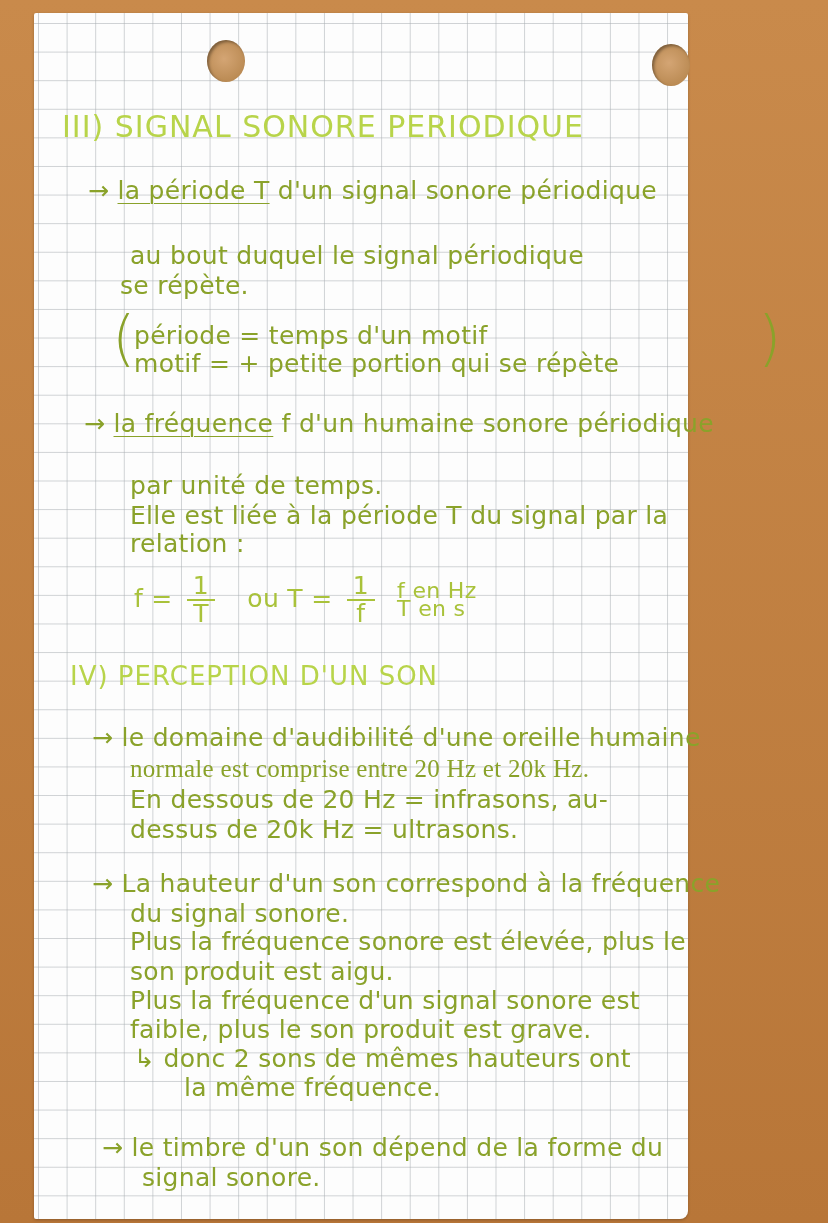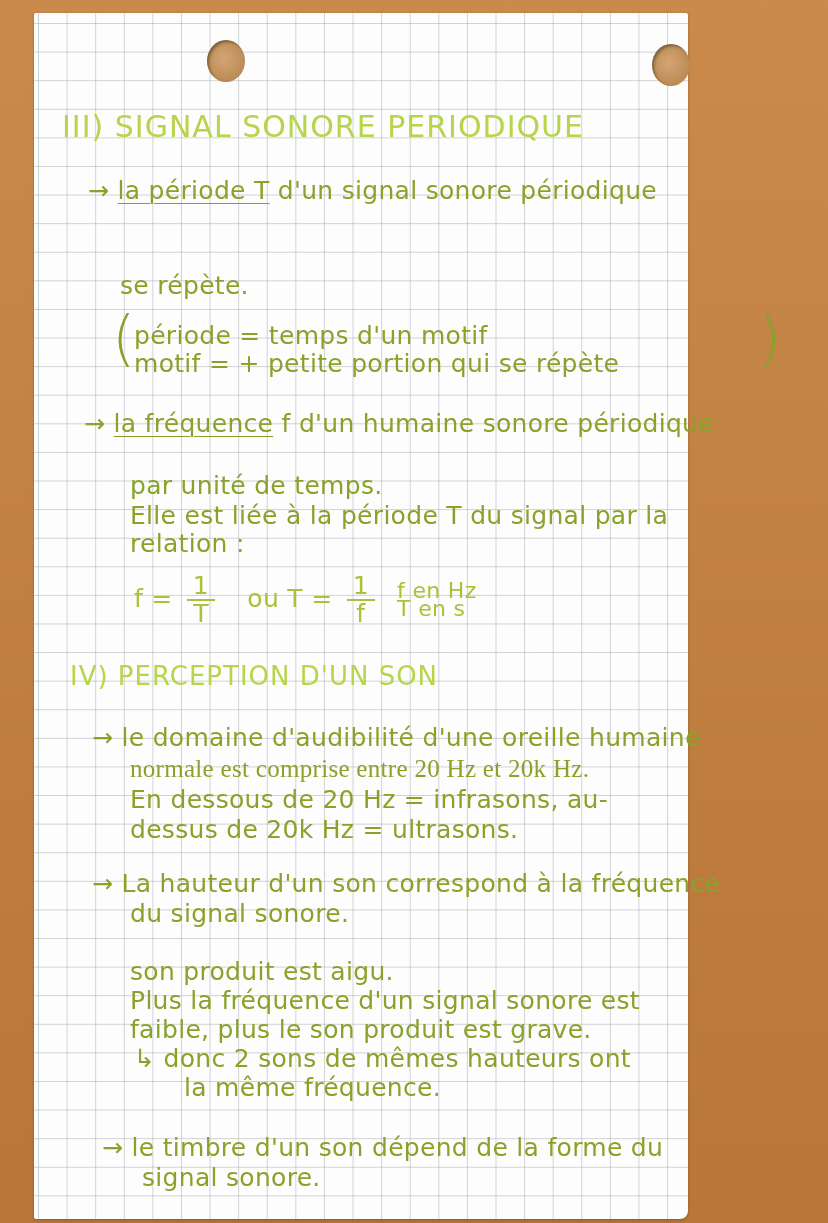--- a/index.html
+++ b/index.html
@@ -46,20 +46,21 @@
   <div class="hole" style="left:173px; top:27px;"></div>
   <div class="hole" style="left:618px; top:31px;"></div>
 
   <div class="hw title" style="left:28px; top:96px;">III) SIGNAL SONORE PERIODIQUE</div>
 
   <div class="hw body-line" style="left:54px; top:163px;">
     <span>→</span>
     <span class="u">la période T</span>
     <span>d'un signal sonore périodique</span>
   </div>
+  <div class="hw body-line" style="left:96px; top:228px;">au bout duquel le signal périodique</div>
   <div class="hw body-line" style="left:86px; top:258px;">se répète.</div>
 
   <div class="paren" style="left:78px; top:290px;">(</div>
   <div class="hw body-line" style="left:100px; top:308px;">période = temps d'un motif</div>
   <div class="hw body-line" style="left:100px; top:336px;">motif = + petite portion qui se répète</div>
   <div class="paren" style="left:724px; top:290px;">)</div>
 
   <div class="hw body-line" style="left:50px; top:396px;">
     <span>→</span>
     <span class="u">la fréquence</span>
@@ -88,20 +89,21 @@
 
   <div class="hw title" style="left:36px; top:648px; font-size:26px;">IV) PERCEPTION D'UN SON</div>
 
   <div class="hw body-line" style="left:58px; top:710px;">→ le domaine d'audibilité d'une oreille humaine</div>
   <div class="hw body-line" style="left:96px; top:742px;font-family:Liberation Serif, serif;">normale est comprise entre 20 Hz et 20k Hz.</div>
   <div class="hw body-line" style="left:96px; top:772px;">En dessous de 20 Hz = infrasons, au-</div>
   <div class="hw body-line" style="left:96px; top:802px;">dessus de 20k Hz = ultrasons.</div>
 
   <div class="hw body-line" style="left:58px; top:856px;">→ La hauteur d'un son correspond à la fréquence</div>
   <div class="hw body-line" style="left:96px; top:886px;">du signal sonore.</div>
+  <div class="hw body-line" style="left:96px; top:914px;">Plus la fréquence sonore est élevée, plus le</div>
   <div class="hw body-line" style="left:96px; top:944px;">son produit est aigu.</div>
   <div class="hw body-line" style="left:96px; top:973px;">Plus la fréquence d'un signal sonore est</div>
   <div class="hw body-line" style="left:96px; top:1002px;">faible, plus le son produit est grave.</div>
   <div class="hw body-line" style="left:100px; top:1031px;">↳ donc 2 sons de mêmes hauteurs ont</div>
   <div class="hw body-line" style="left:150px; top:1060px;">la même fréquence.</div>
 
   <div class="hw body-line" style="left:68px; top:1120px;">→ le timbre d'un son dépend de la forme du</div>
   <div class="hw body-line" style="left:108px; top:1150px;">signal sonore.</div>
 </div>
 

